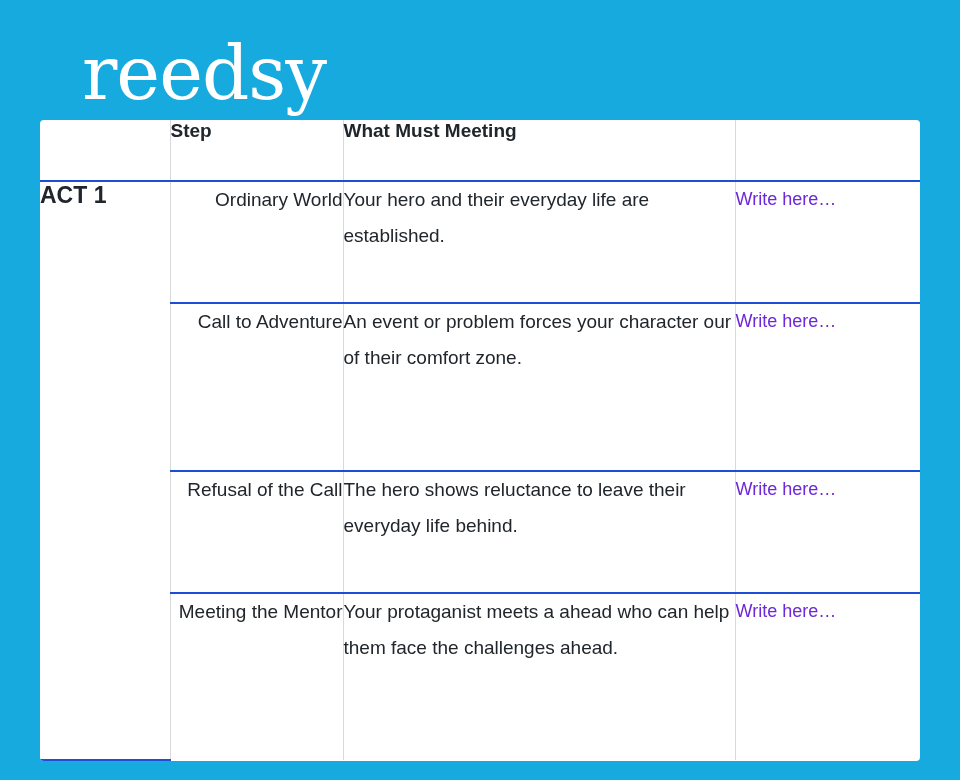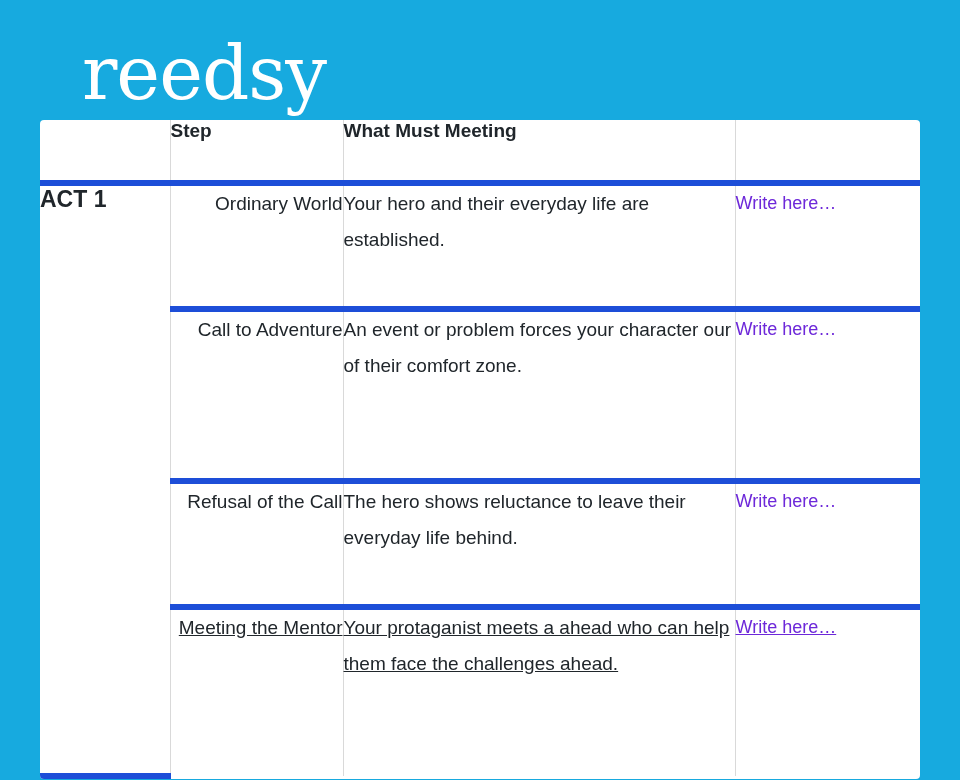--- a/index.html
+++ b/index.html
@@ -40,21 +40,21 @@
     border-radius: 4px;
     overflow: hidden;
   }
   table.worksheet {
     width: 880px;
     border-collapse: collapse;
     table-layout: fixed;
   }
   table.worksheet td {
     vertical-align: top;
-    border-bottom: 6px solid #1d4ed8;
+    border-bottom: 2px solid #1d4ed8;
     border-right: 1px solid #d9d9d9;
     padding: 0;
   }
   table.worksheet tr:last-child td {
     border-bottom: none;
   }
   table.worksheet td:last-child {
     border-right: none;
   }
   .col-act { width: 130px; }
@@ -96,21 +96,21 @@
   }
   .write-cell {
     padding: 22px 18px 22px 22px;
     font-size: 18px;
     line-height: 1.9;
     color: #6d28d9;
   }
   .r1 td { height: 120px; }
   .r2 td { height: 166px; }
   .r3 td { height: 120px; }
-  .r4 td { height: 166px; text-decoration: underline; }
+  .r4 td { height: 166px; }
 </style>
 </head>
 <body>
 
 <div class="page">
 
   <div class="brand">reedsy</div>
 
   <div class="sheet">
     <table class="worksheet">

